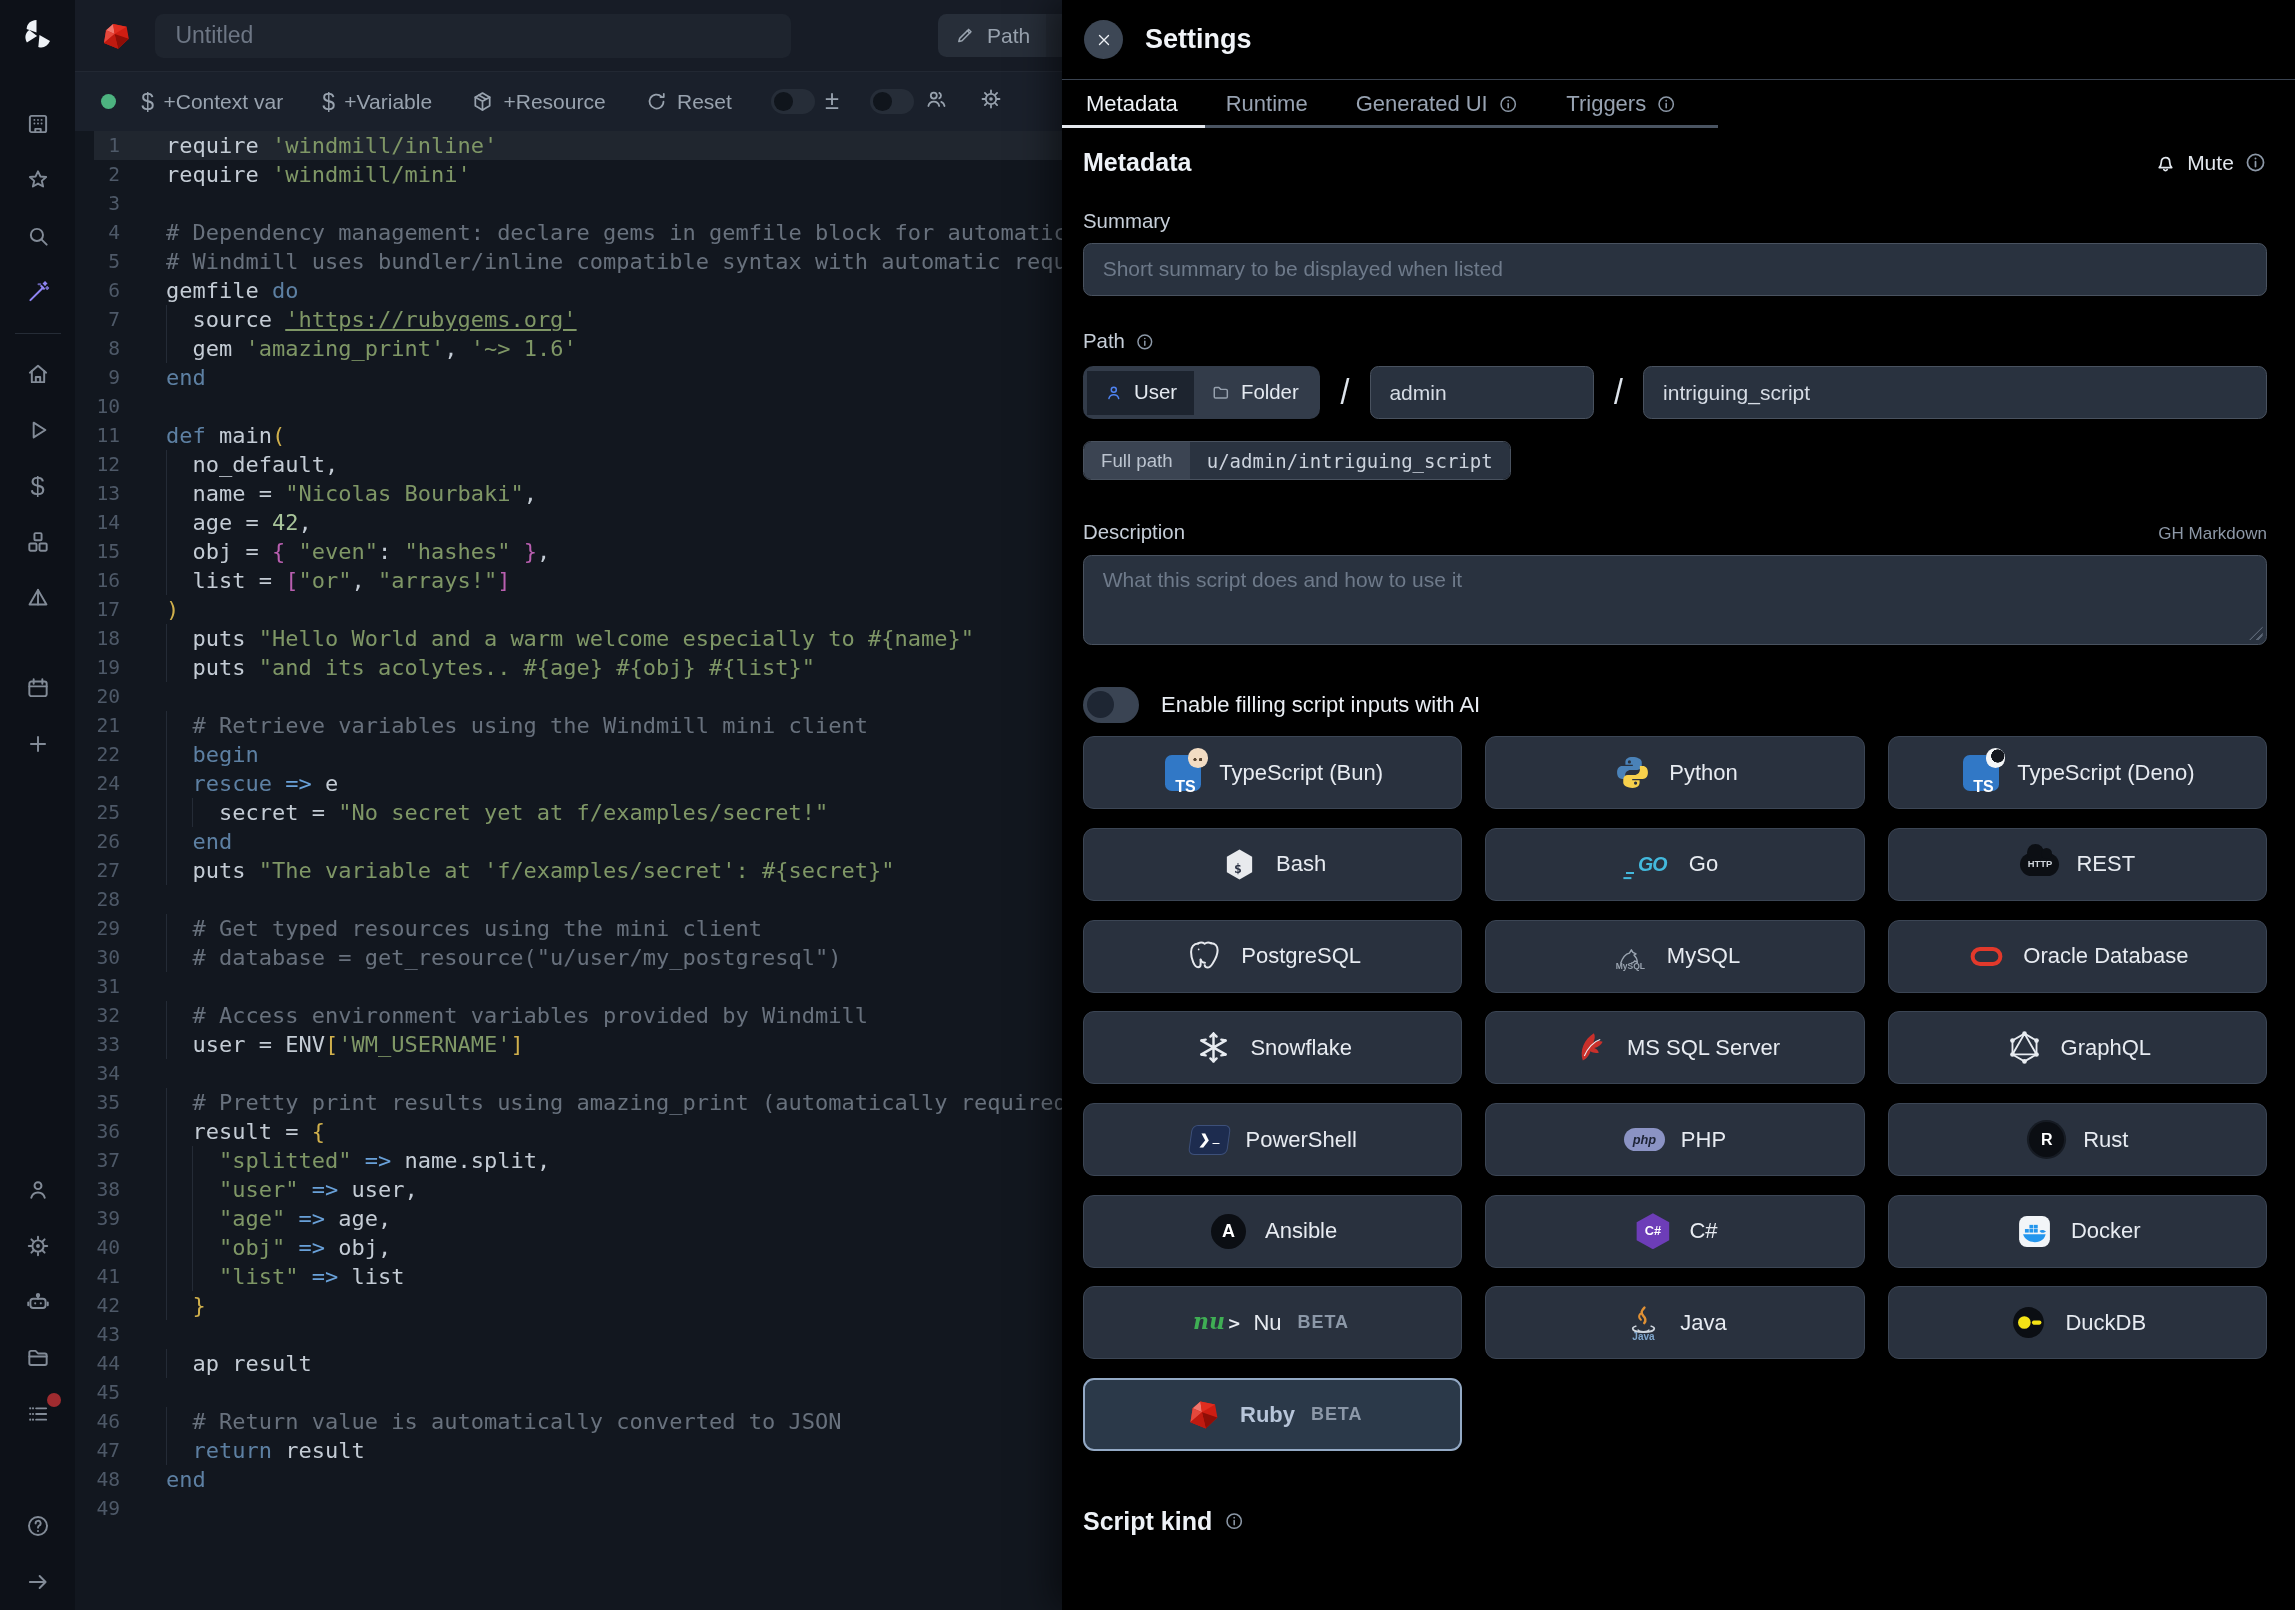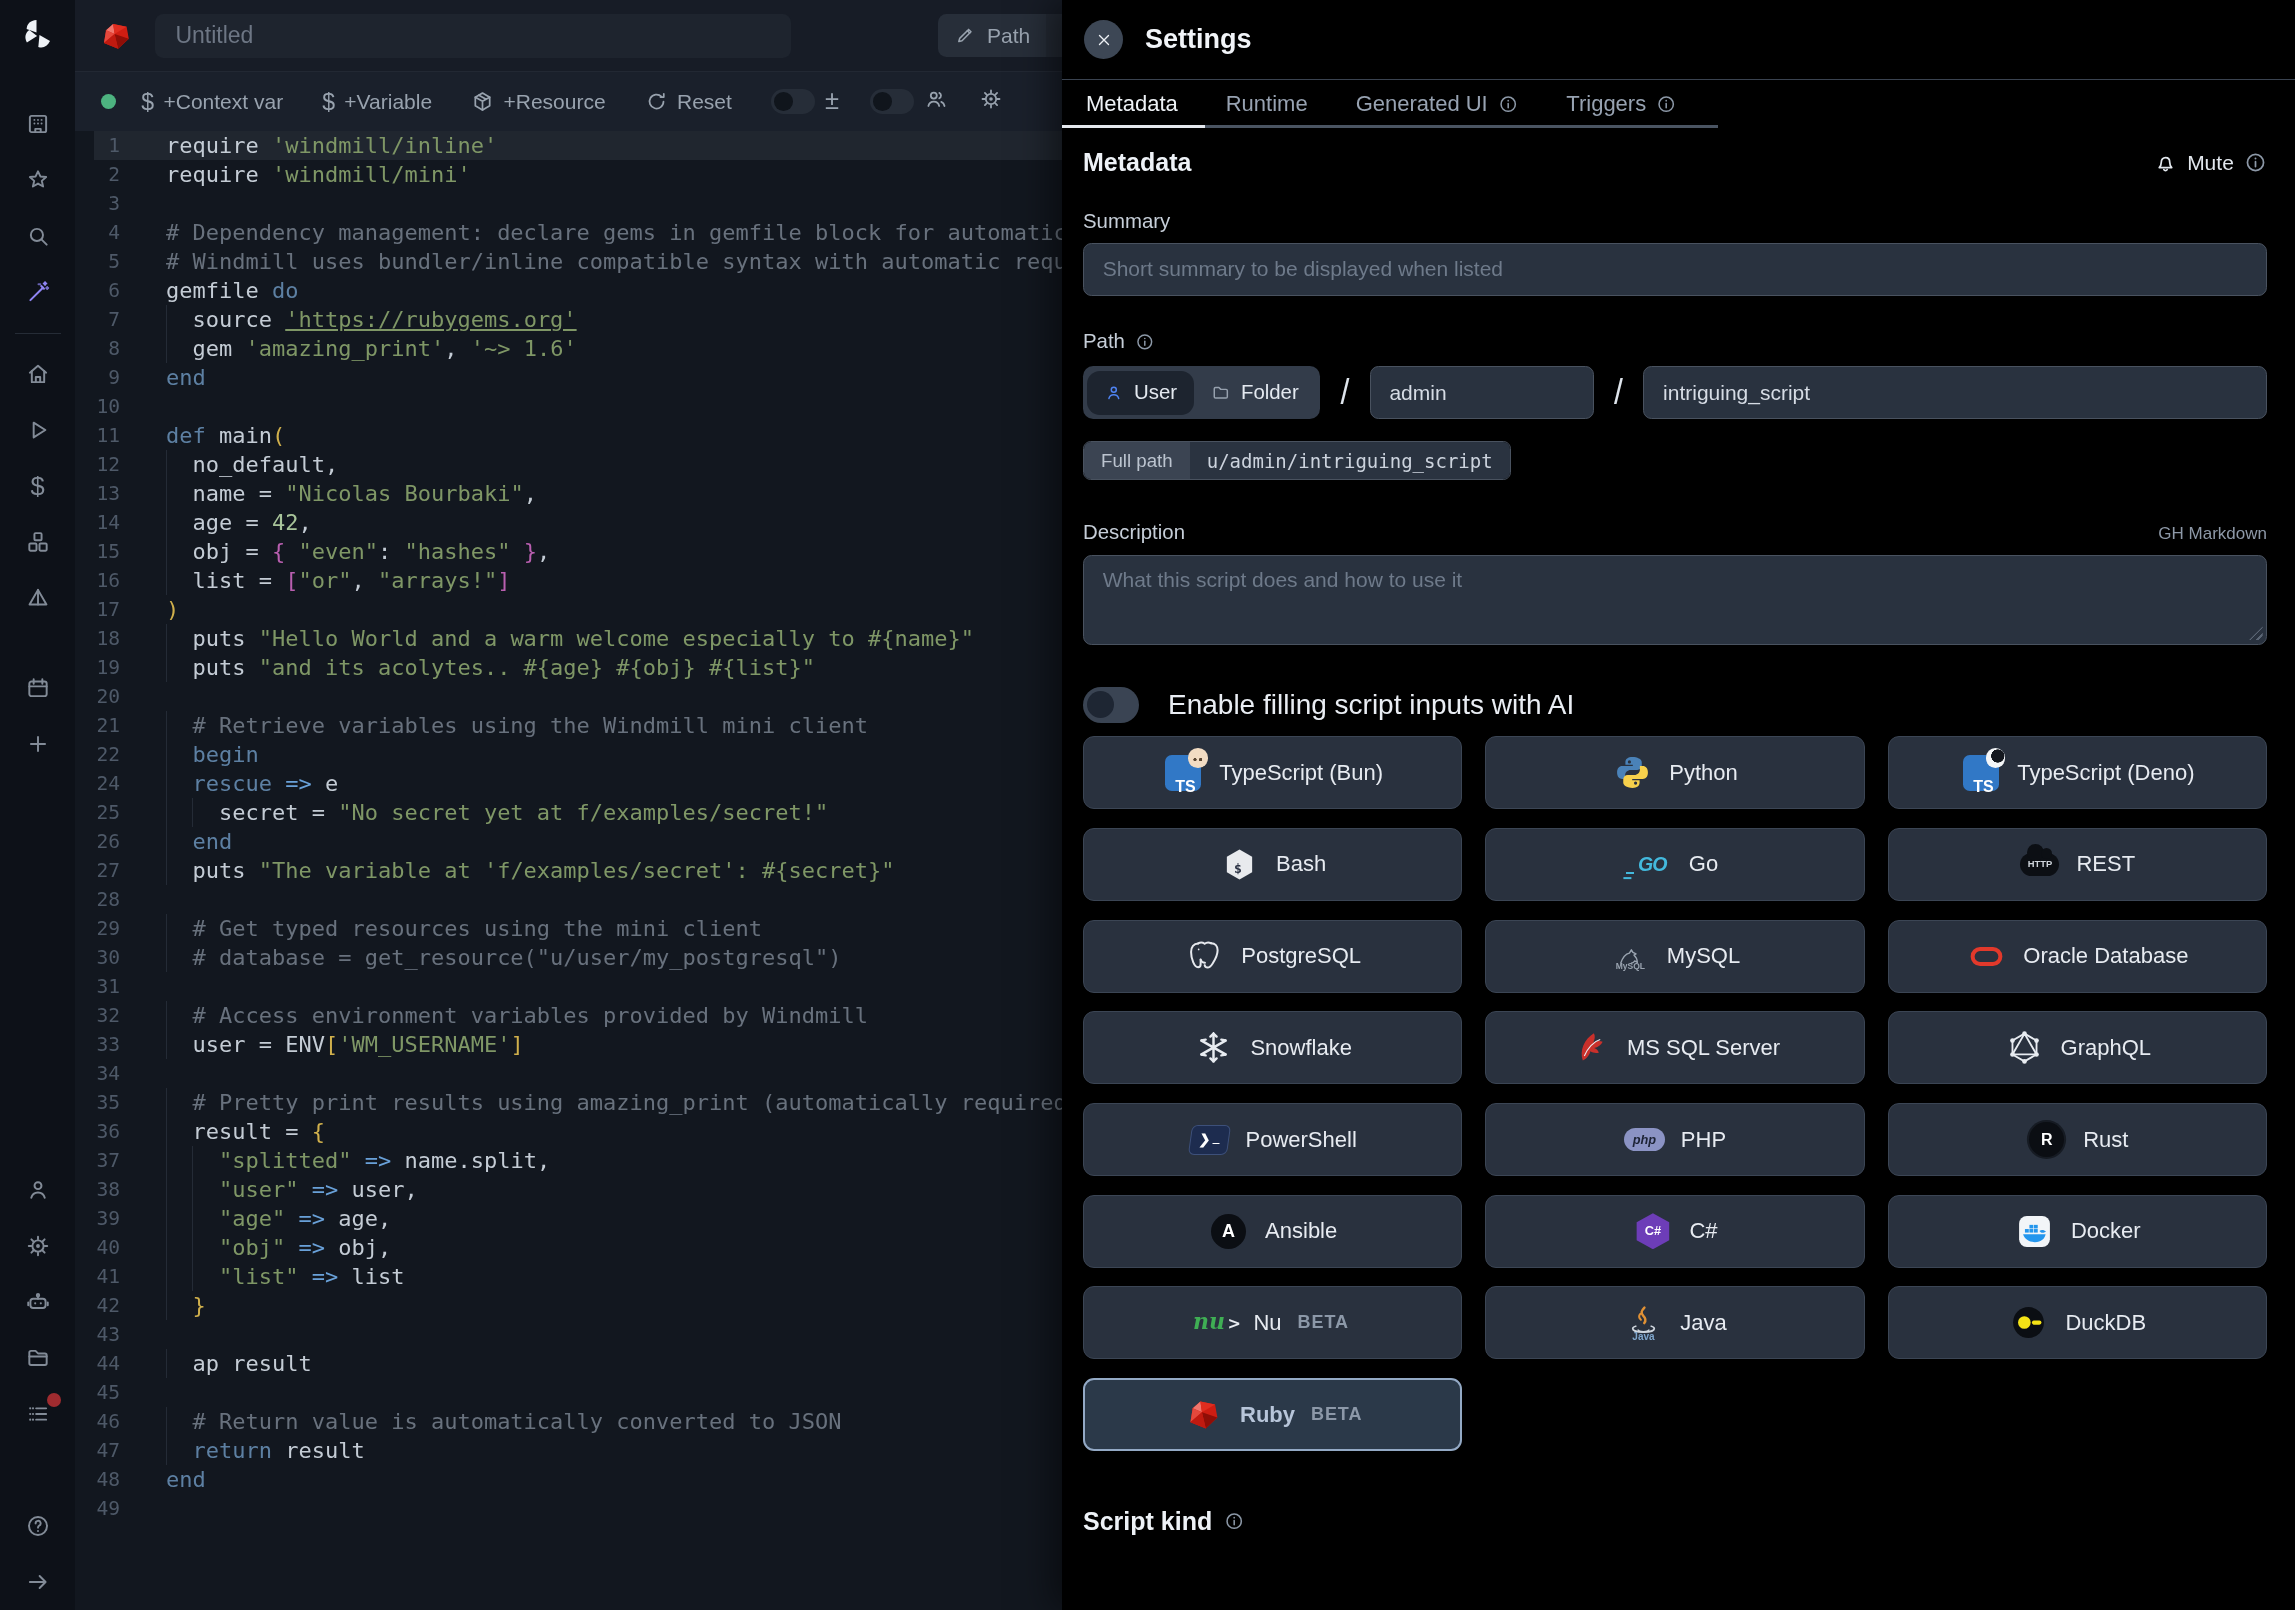--- a/index.html
+++ b/index.html
@@ -85,21 +85,21 @@
   .mute .inf{color:#8c98a7;}
   .field-label{font-size:20.4px;color:#c6ced8;display:flex;align-items:center;gap:10.2px;}
   .field-label .icon svg{width:19.6px;height:19.6px;color:#8c98a7;}
   .mt36{margin-top:31px;}.mt40{margin-top:34px;}
   .tin{box-sizing:border-box;background:#29323f;border:0.9px solid #49525f;border-radius:8.5px;
        color:#d6dce5;font-size:21px;padding:0 18.7px;height:53px;outline:none;font-family:inherit;}
   .tin::placeholder{color:#6e7a8a;}
   .summary-input{width:100%;margin-top:10.2px;}
   .path-row{display:flex;align-items:center;margin-top:13.6px;}
   .seg-group{display:flex;align-items:center;background:#333c4a;border-radius:10.2px;padding:4.3px;height:53px;box-sizing:border-box;flex:none;}
-  .seg{display:flex;align-items:center;gap:10.2px;padding:0 17px;height:44px;border-radius:13px;
+  .seg{display:flex;align-items:center;gap:10.2px;padding:0 17px;height:44px;border-radius:0;
        font-size:20.4px;color:#e4e9f0;cursor:pointer;white-space:nowrap;}
   .seg.active{background:#1d242f;}
   .seg svg{width:19.6px;height:19.6px;}
   .seg .u-ic{color:#4f83f1;}
   .seg .f-ic{color:#97a1ae;}
   .slash{font-size:32px;color:#dfe5ec;margin:0 20.4px;font-weight:300;transform:scaleY(1.1);}
   .owner-input{width:224px;flex:none;}
   .name-input{flex:1;}
   .fullpath{display:inline-flex;align-items:stretch;border:0.9px solid #49525f;border-radius:7.7px;overflow:hidden;
             height:37px;margin-top:22px;}
@@ -109,21 +109,21 @@
   .desc-row{display:flex;align-items:flex-end;justify-content:space-between;margin-top:41px;}
   .gh-md{font-size:17px;color:#8d98a7;}
   .desc-area{width:100%;margin-top:10.2px;height:90px;resize:none;padding:12px 18.7px;position:relative;}
   .desc-wrap{position:relative;}
   .desc-wrap::after{content:"";position:absolute;right:4.3px;bottom:7.7px;width:13.6px;height:13.6px;pointer-events:none;
      background:repeating-linear-gradient(-45deg,transparent 0 3.4px,#5a6574 3.4px 5.1px);
      clip-path:polygon(100% 0,100% 100%,0 100%);}
   .ai-row{display:flex;align-items:center;margin-top:39px;}
   .switch{width:56px;height:36px;border-radius:18px;background:#3a4453;position:relative;flex:none;cursor:pointer;}
   .switch::after{content:"";position:absolute;left:4.3px;top:4.3px;width:27px;height:27px;border-radius:50%;background:#1e2633;}
-  .ai-label{margin-left:29px;font-size:28px;color:#e9edf3;font-weight:500;}
+  .ai-label{margin-left:22px;font-size:22px;color:#e9edf3;font-weight:500;}
   .defaults-btn{display:flex;align-items:center;gap:10.2px;color:#9aa6b5;font-size:21px;cursor:pointer;}
   .defaults-btn svg{width:23px;height:23px;}
   .lang-grid{margin-top:13.6px;display:grid;grid-template-columns:1fr 1fr 1fr;column-gap:23px;row-gap:18.7px;}
   .lang-card{box-sizing:border-box;height:73px;background:#29313e;border:1.3px solid #3b4554;border-radius:11px;
              display:flex;align-items:center;justify-content:center;gap:16px;cursor:pointer;padding:0 8.5px;}
   .lang-card.selected{border:2.1px solid #93a9c5;background:#2b3949;}
   .lang-label{font-size:22px;color:#e7ebf1;font-weight:500;white-space:nowrap;}
   .lang-card.selected .lang-label{color:#b7c5d9;font-weight:700;}
   .beta{font-size:18px;color:#8c98a8;font-weight:600;letter-spacing:0.9px;}
   .lang-icon{width:41px;height:41px;flex:none;display:flex;align-items:center;justify-content:center;position:relative;}

